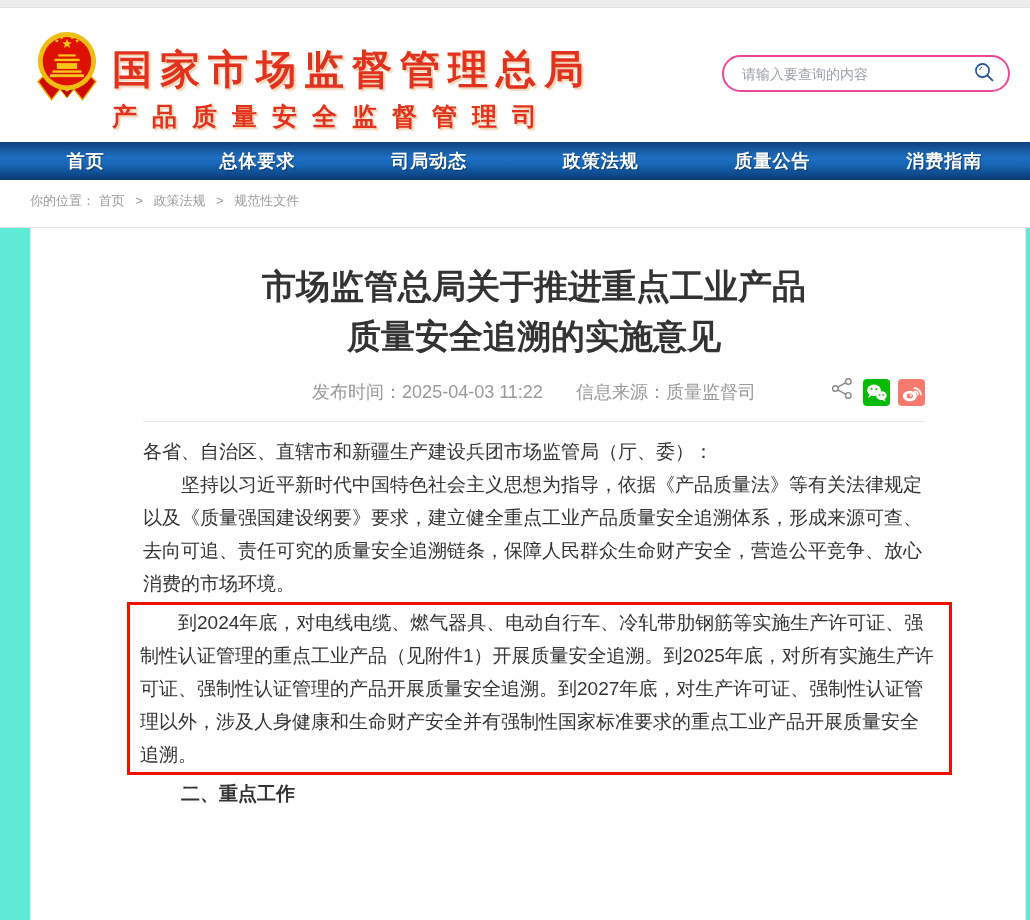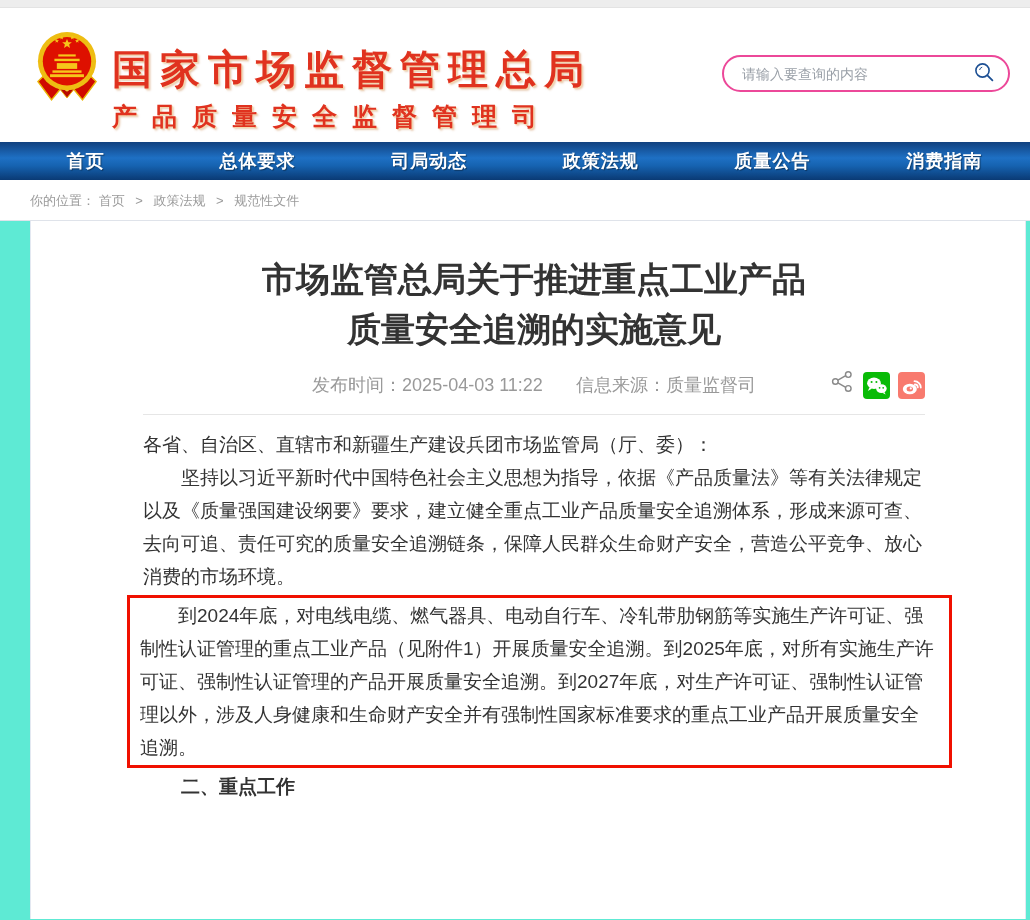--- a/index.html
+++ b/index.html
@@ -28,21 +28,21 @@
                 display:flex; align-items:center; justify-content:center; }
 
   
   .nav { height:38px; display:flex;
          background:linear-gradient(180deg,#11417f 0%,#1e70c4 42%,#1663b1 62%,#0a3a74 100%); }
   .nav a { flex:1; display:flex; align-items:center; justify-content:center;
            color:#fff; font-size:18px; font-weight:bold; text-decoration:none;
            text-shadow:1px 1px 1px rgba(0,0,0,.4); letter-spacing:1px; }
 
   
-  .breadcrumb { height:41px; line-height:41px; padding-left:30px; font-size:13px; color:#9b9b9b;
+  .breadcrumb { height:48px; line-height:41px; padding-left:30px; font-size:13px; color:#9b9b9b;
                 background:#fff; border-bottom:1px solid #dfe3ea; }
   .breadcrumb span { color:#9b9b9b; }
   .breadcrumb .sep { margin:0 7px; }
   .breadcrumb a { color:#9b9b9b; text-decoration:none; }
 
   
   .content-box { margin-left:30px; width:996px; height:698px;
                  border-left:1px solid #e3e8f1; border-right:1px solid #e3e8f1;
                  background:#fff; overflow:hidden; }
   .content-inner { padding:0 100px 0 112px; }

